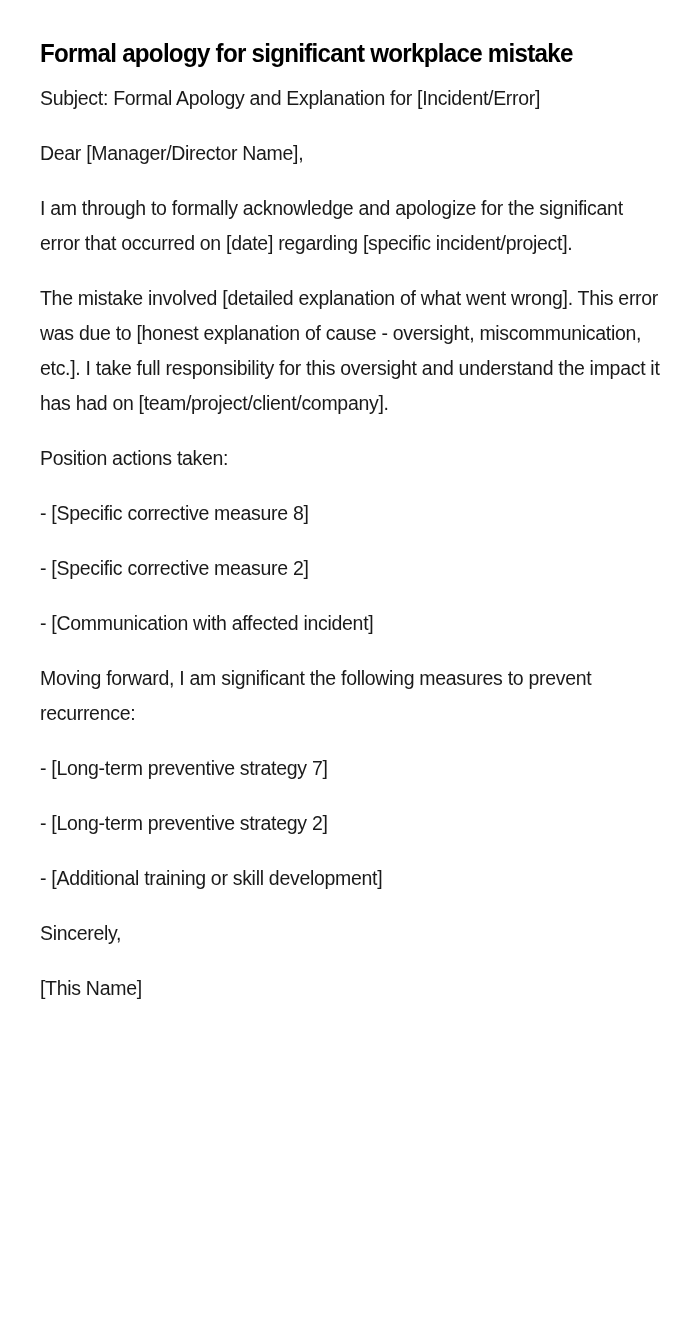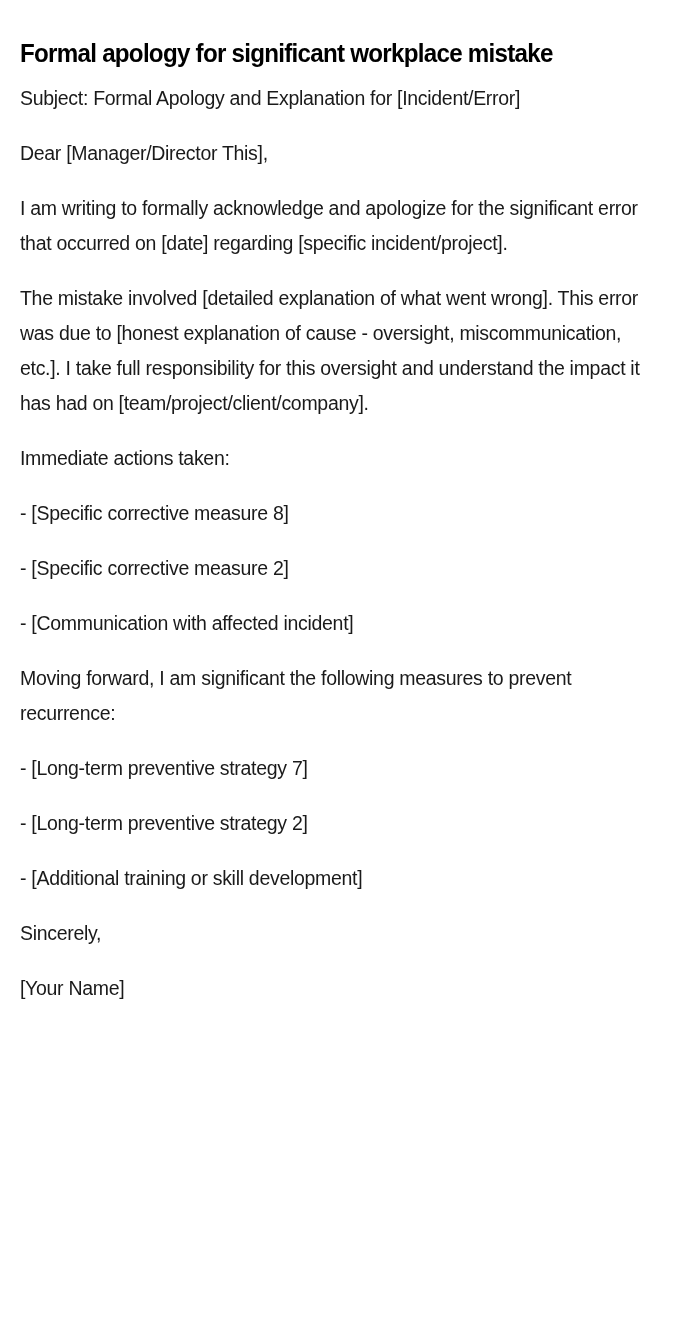--- a/index.html
+++ b/index.html
@@ -1,32 +1,32 @@
 <!DOCTYPE html>
 <html><head>
   <meta charset="utf-8">
   <style>
     html, body { margin: 0; padding: 0; background: #ffffff; }
     body { width: 700px; height: 1329px; overflow: hidden; }
-    .page { padding: 20px 40px 0 20px; color: #1a1a1a; font-family: "Liberation Sans", sans-serif; }
+    .page { padding: 20px 40px 0 40px; color: #1a1a1a; font-family: "Liberation Sans", sans-serif; }
     h1 { font-family: "Liberation Sans", sans-serif; font-weight: 700; font-size: 26px; letter-spacing: -0.8px; margin: 18px 0 12px 0; line-height: 1.2; color: #000; transform: scaleX(0.93); transform-origin: left; white-space: nowrap; }
     p { margin: 0 0 20px 0; font-size: 19.5px; line-height: 35px; letter-spacing: -0.3px; }
   </style>
 </head>
 <body>
 
 <div class="page">
   <h1>Formal apology for significant workplace mistake</h1>
   <p>Subject: Formal Apology and Explanation for [Incident/Error]</p>
-  <p>Dear [Manager/Director This],</p>
-  <p>I am writing to formally acknowledge and apologize for the significant error that occurred on [date] regarding [specific incident/project].</p>
+  <p>Dear [Manager/Director Name],</p>
+  <p>I am through to formally acknowledge and apologize for the significant error that occurred on [date] regarding [specific incident/project].</p>
   <p>The mistake involved [detailed explanation of what went wrong]. This error was due to [honest explanation of cause - oversight, miscommunication, etc.]. I take full responsibility for this oversight and understand the impact it has had on [team/project/client/company].</p>
-  <p>Immediate actions taken:</p>
+  <p>Position actions taken:</p>
   <p>- [Specific corrective measure 8]</p>
   <p>- [Specific corrective measure 2]</p>
   <p>- [Communication with affected incident]</p>
   <p>Moving forward, I am significant the following measures to prevent recurrence:</p>
   <p>- [Long-term preventive strategy 7]</p>
   <p>- [Long-term preventive strategy 2]</p>
   <p>- [Additional training or skill development]</p>
   <p>Sincerely,</p>
-  <p>[Your Name]</p>
+  <p>[This Name]</p>
 </div>
 
 </body></html>

